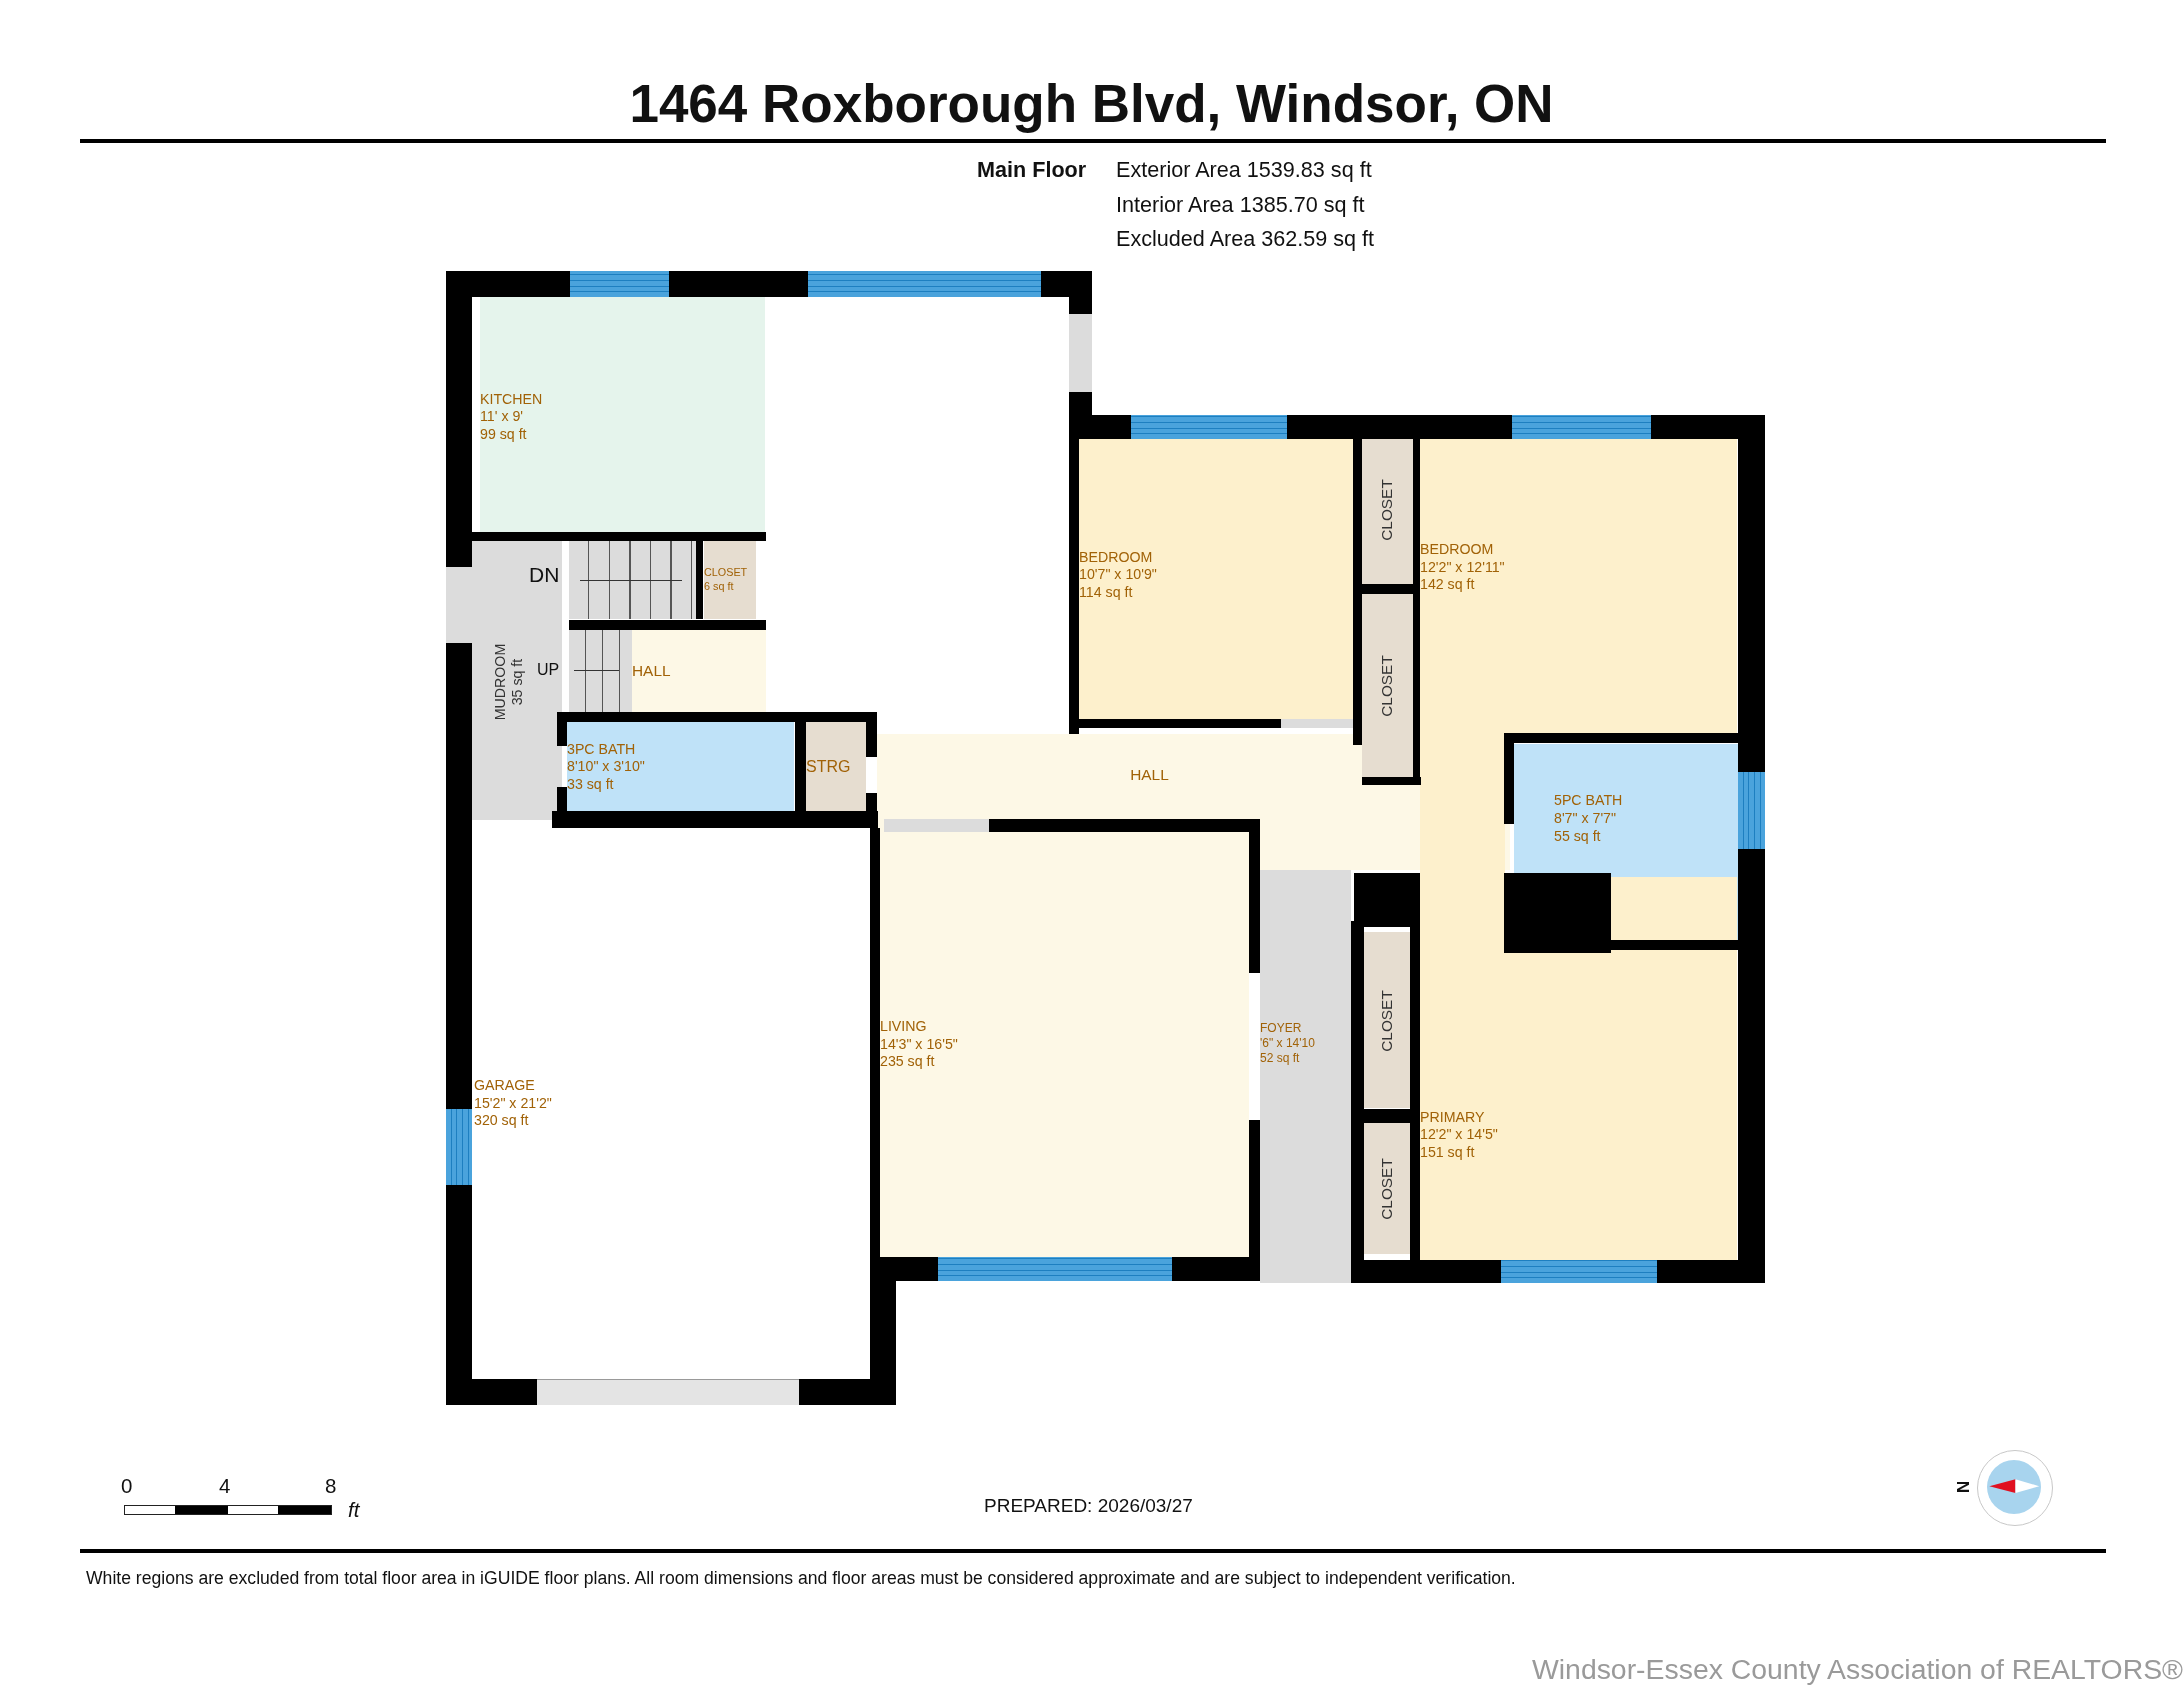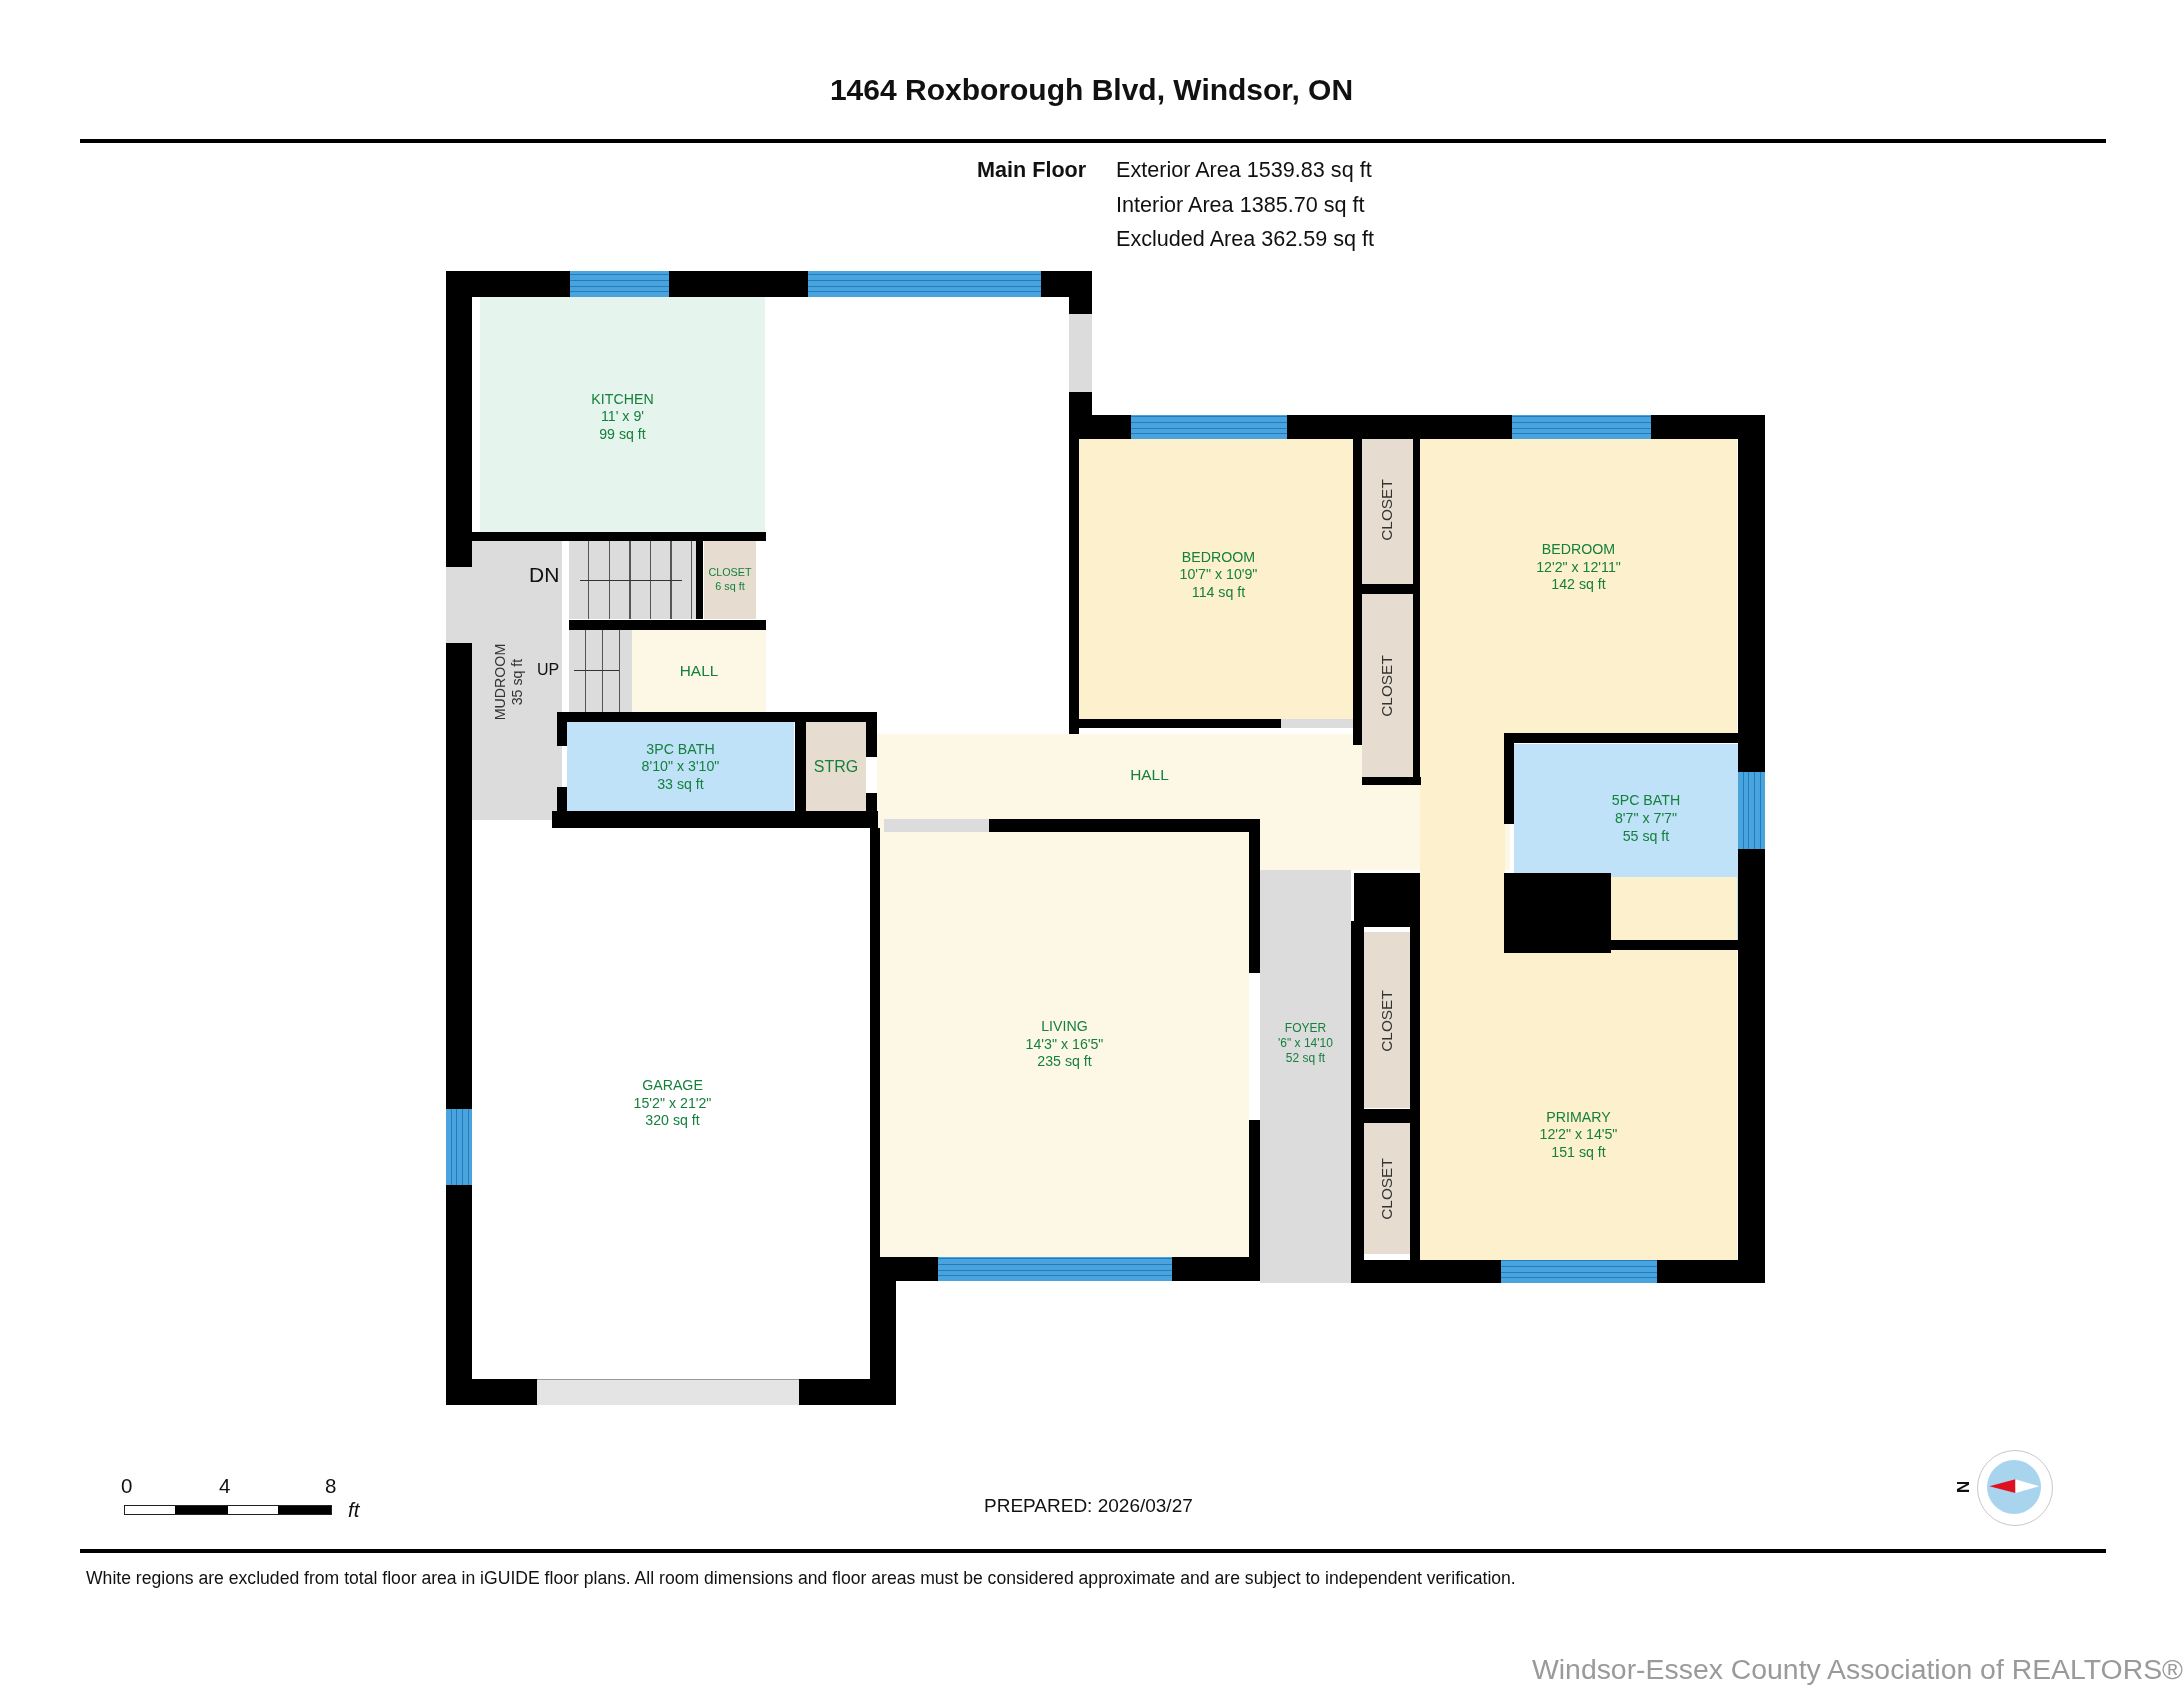--- a/index.html
+++ b/index.html
@@ -1,25 +1,25 @@
 <!DOCTYPE html>
 <html style="font-size:9px"><head>
 <meta charset="utf-8">
 <style>
   html, body { margin:0; padding:0; background:#ffffff; }
   body { width:2183px; height:1689px; position:relative; overflow:hidden;
          font-family:"Liberation Sans", sans-serif; color:#111; }
   .abs { position:absolute; }
-  .title { left:0; width:2183px; top:73px; text-align:center; font-size:30px; font-weight:bold; }
+  .title { left:0; width:2183px; top:73px; text-align:center; font-size:53px; font-weight:bold; }
   .rule { left:80px; width:2026px; height:4px; background:#000; }
   .area-label { font-size:21.6px; font-weight:bold; left:977px; }
   .area-line { font-size:21.6px; left:1116px; }
   .room { position:absolute; box-sizing:border-box; }
   .room-text { position:absolute; left:0; right:0; top:50%; transform:translateY(-50%);
-               text-align:center; font-size:14.2px; line-height:17.6px; color:#15803d; }
+               text-align:left; font-size:14.2px; line-height:17.6px; color:#a16207; }
   .room-text span { display:block; }
   .wall { position:absolute; background:#000; }
   .win { position:absolute; background:#4aa3dc;
          background-image:repeating-linear-gradient(0deg,#4aa3dc 0 4.5px,#1d7fc0 4.5px 5.7px); }
   .winv { position:absolute; background:#4aa3dc;
           background-image:repeating-linear-gradient(90deg,#4aa3dc 0 4.5px,#1d7fc0 4.5px 5.7px); }
   .door-gap { position:absolute; background:#dcdcdc; }
   .vert-label { position:absolute; font-size:15.4px; color:#333; white-space:nowrap;
                 transform:rotate(-90deg); transform-origin:center; }
   .scale-txt { font-size:20.5px; }

